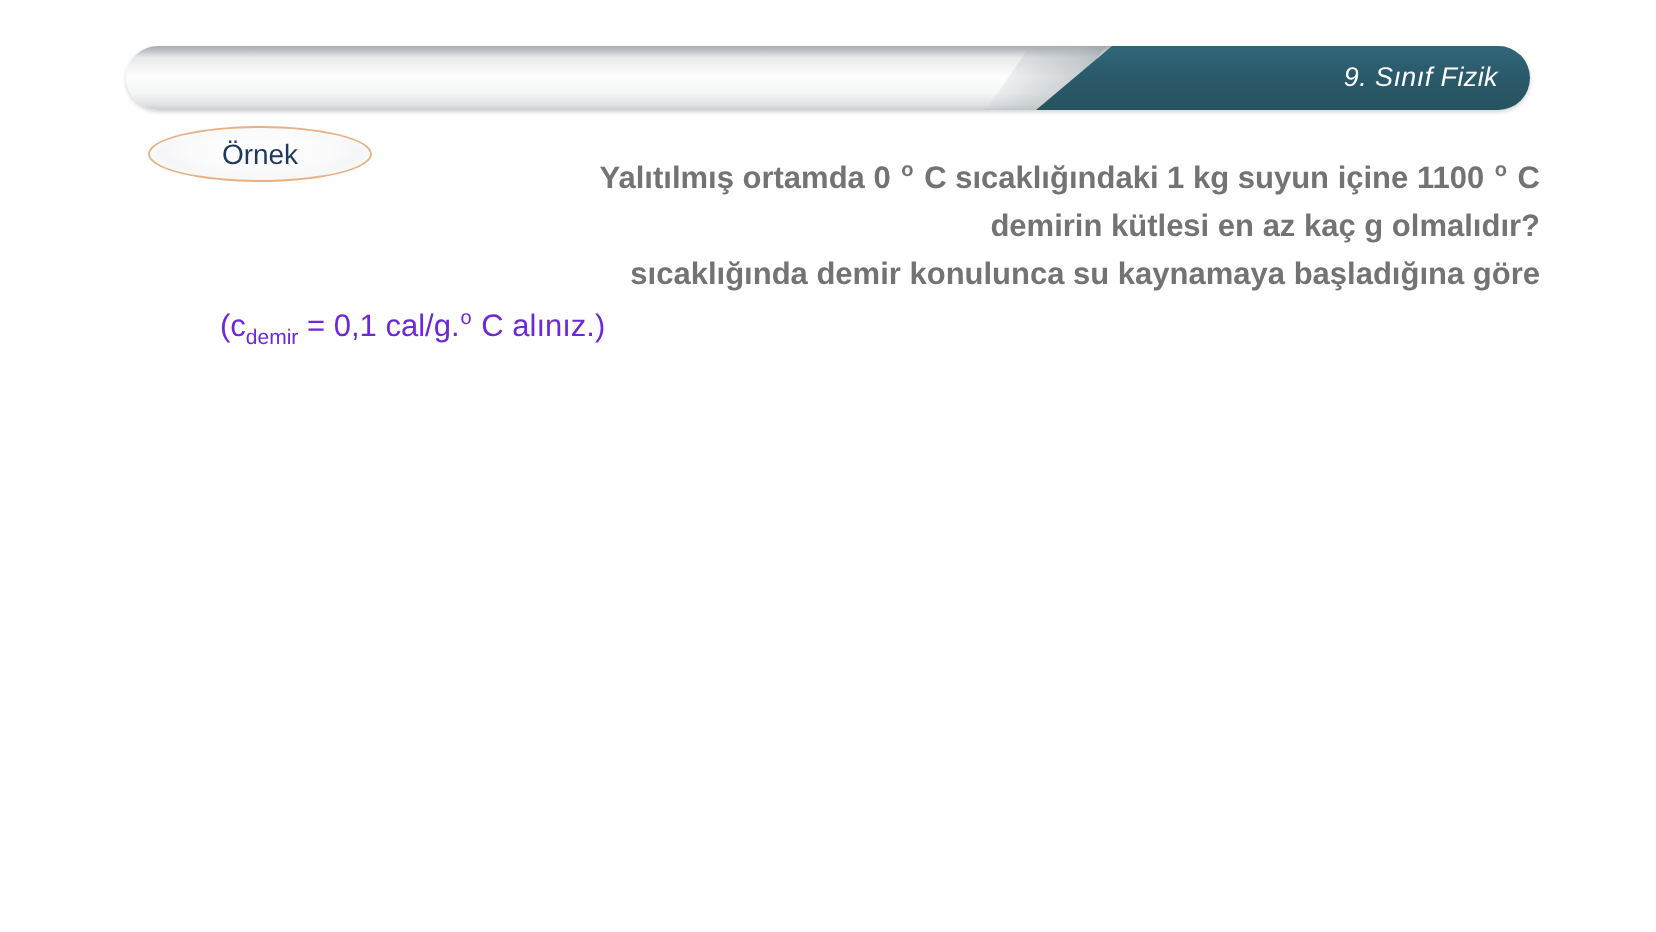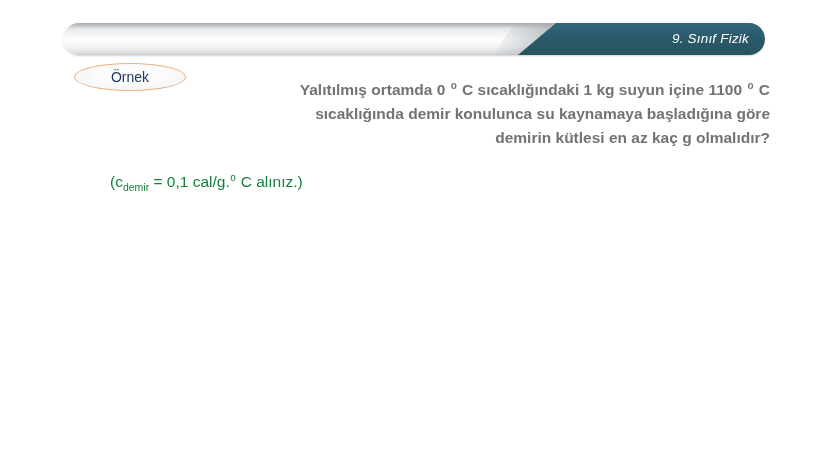--- a/index.html
+++ b/index.html
@@ -125,23 +125,23 @@
   .q-line sup.deg {
     font-size: 10px;
     font-weight: bold;
     vertical-align: super;
     line-height: 0;
     padding: 0 1px;
   }
   .note-line {
     font-size: 15.5px;
     font-weight: normal;
-    color: #15803d;
+    color: #6d28d9;
     line-height: 24px;
-    margin-top: 20px;
+    margin-top: 2px;
     white-space: nowrap;
   }
   .note-line sub.sb {
     font-size: 10.5px;
     vertical-align: sub;
     line-height: 0;
   }
   .note-line sup.deg {
     font-size: 10px;
     vertical-align: super;
@@ -163,19 +163,19 @@
   <div class="oval">
     <span class="oval-text">Örnek</span>
   </div>
 
 </div>
 
 <div class="content">
 
   <div class="q-line"><span>Yalıtılmış ortamda 0 </span><sup class="deg">o</sup><span> C sıcaklığındaki 1 kg suyun içine 1100 </span><sup class="deg">o</sup><span> C</span></div>
 
+  <div class="q-line">demirin kütlesi en az kaç g olmalıdır?</div>
+
   <div class="q-line">sıcaklığında demir konulunca su kaynamaya başladığına göre</div>
-
-  <div class="q-line">demirin kütlesi en az kaç g olmalıdır?</div>
 
   <div class="note-line"><span>(c</span><sub class="sb">demir</sub><span> = 0,1 cal/g.</span><sup class="deg">o</sup><span> C alınız.)</span></div>
 
 </div>
 
 </body></html>

